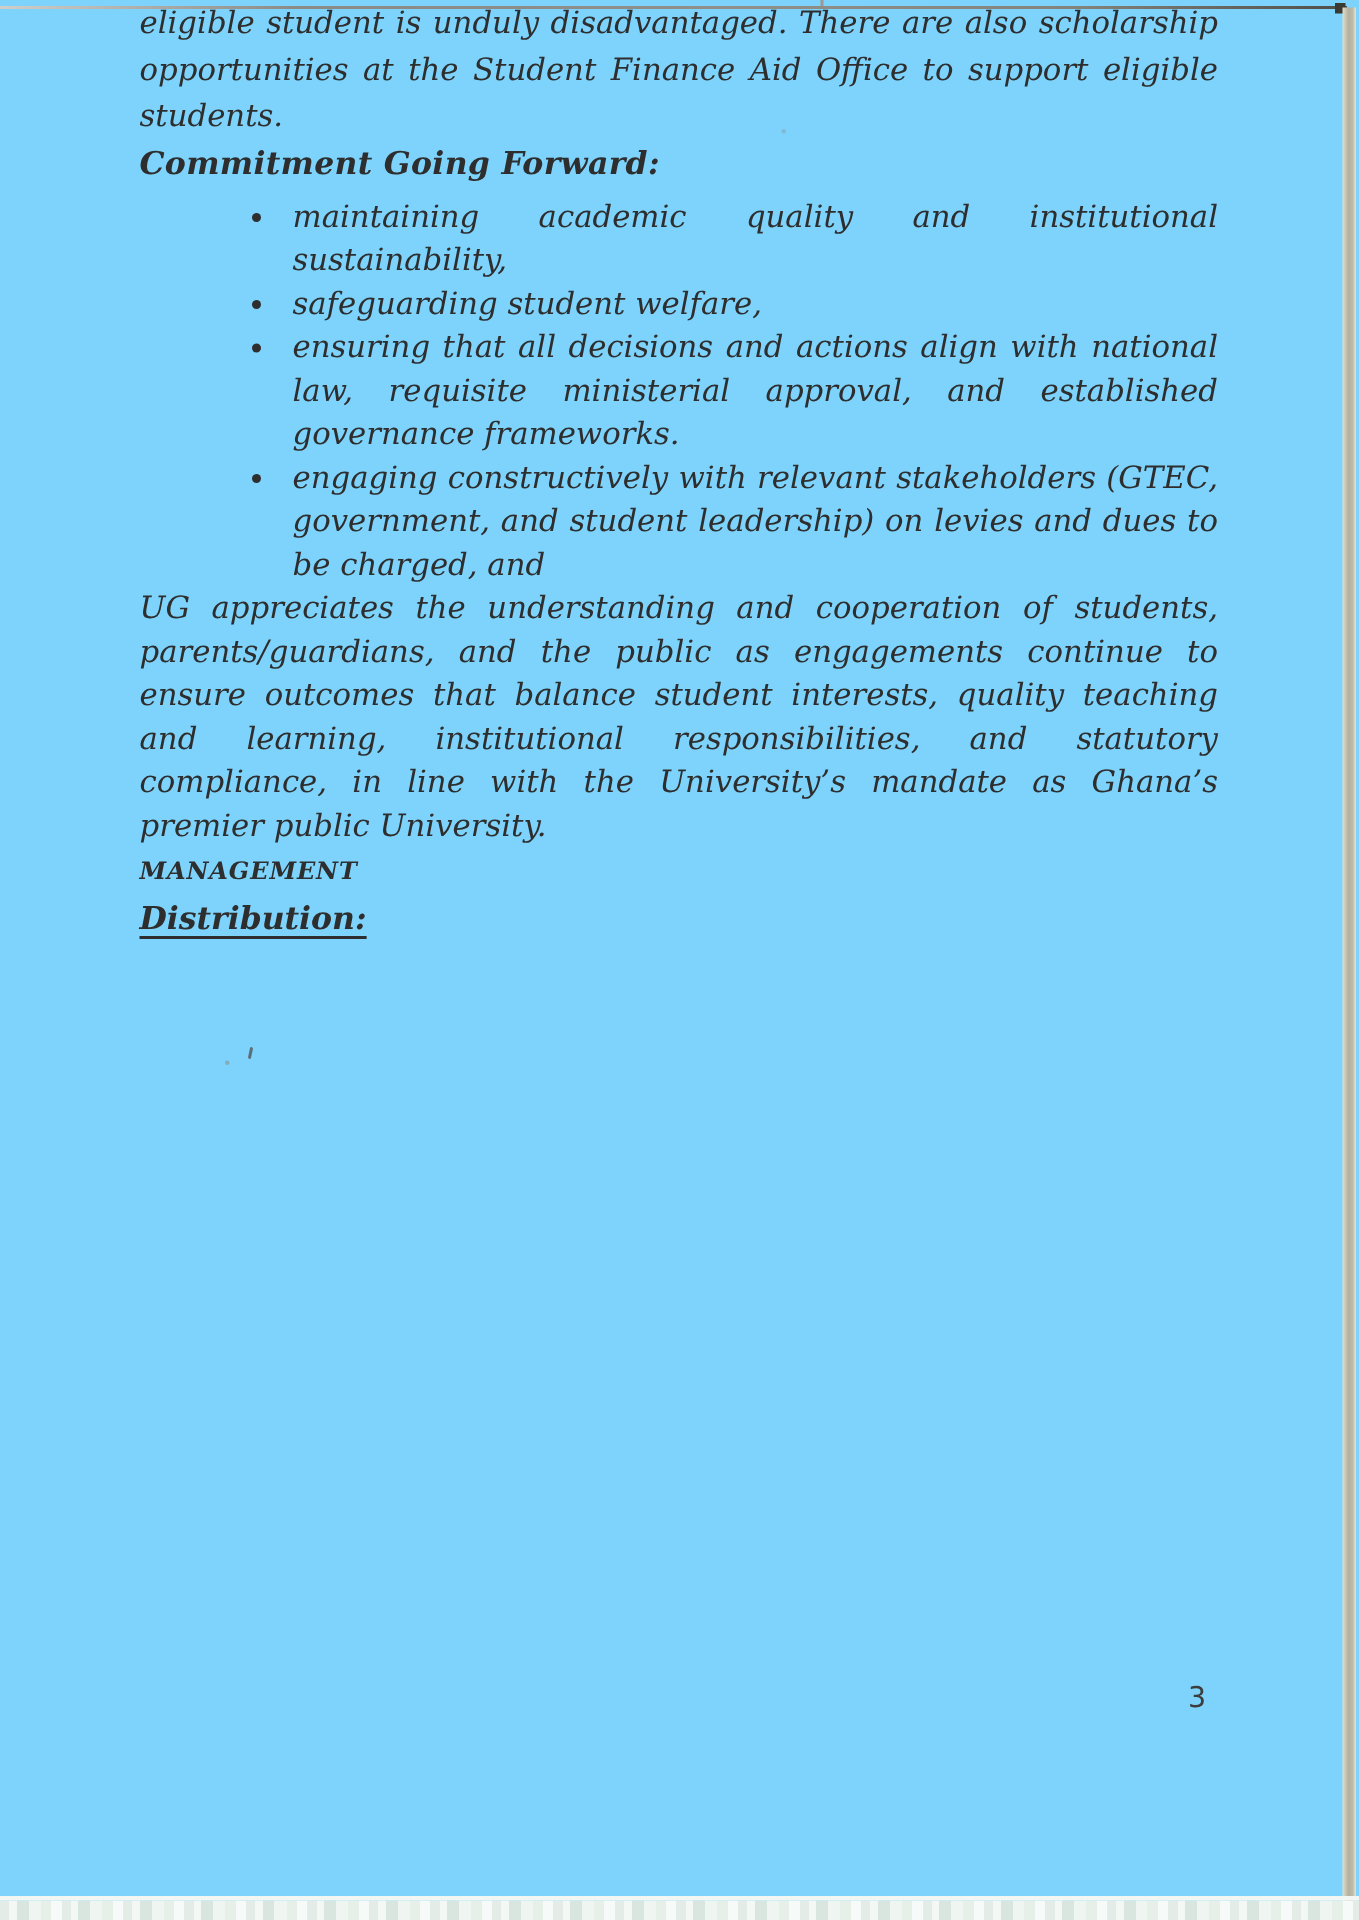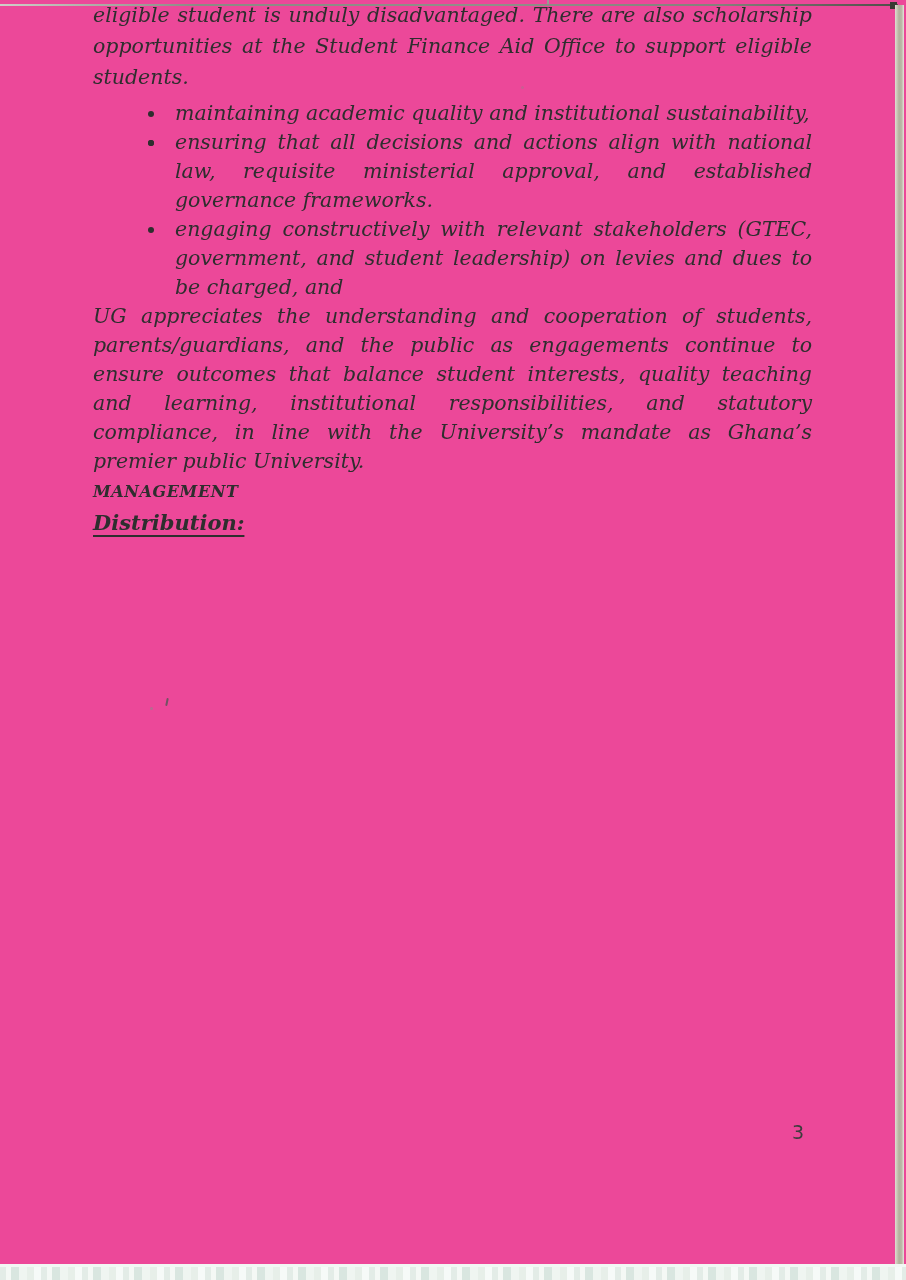--- a/index.html
+++ b/index.html
@@ -5,21 +5,21 @@
   html,body { margin:0; padding:0; }
   body {
     width:906px; height:1280px;
     background:#ffffff;
     font-family:"DejaVu Serif", serif;
     position:relative;
     overflow:hidden;
   }
   .page {
     position:absolute; inset:0;
-    background:#ec4899;
+    background:#7dd3fc;
     overflow:hidden;
   }
   
   .scan-edge-top {
     position:absolute; top:4px; left:0; right:8px; height:2px;
     background:linear-gradient(90deg,#cfcec8,#8b8a84 22%,#918f89 55%,#83827b 80%,#4f4e48);
   }
   .scan-corner-dot {
     position:absolute; top:2px; left:890px; width:7px; height:7px;
     background:#3a3a33;
@@ -56,21 +56,21 @@
   .section-heading {
     margin-top:80px; font-weight:bold; font-size:21px; line-height:31px;
     letter-spacing:.2px;
   }
   .lead { margin-top:8px; }
   ul.commit-list {
     margin:6px 0 0 0; padding:0 0 0 82px;
     list-style:none;
   }
   ul.commit-list li {
-    position:relative; text-align:justify; line-height:29px;
+    position:relative; text-align:justify; line-height:29px;margin-left:20px;
   }
   .bullet-dot {
     position:absolute; left:-27px; top:12px;
     width:6px; height:6px; border-radius:50%; background:#2e2e2e;
   }
   .closing { margin-top:18px; text-align:justify; line-height:29px; }
   .management { margin-top:62px; font-weight:bold; font-size:16px; letter-spacing:.6px; }
   .distribution {
     margin-top:72px; font-weight:bold; font-size:21px;
     text-decoration:underline; text-decoration-thickness:2px; text-underline-offset:5px;
@@ -93,29 +93,31 @@
   <div class="scan-edge-right"></div>
   <div class="scan-noise-bottom"></div>
   <div class="speck speck-a"></div>
   <div class="speck speck-b"></div>
   <div class="speck speck-c"></div>
 
   <div class="content">
 
     <p class="intro">eligible student is unduly disadvantaged. There are also scholarship opportunities at the Student Finance Aid Office to support eligible students.</p>
 
+    <p class="section-heading">Commitment Going Forward:</p>
 
 
     <ul class="commit-list">
       <li>
         <span class="bullet-dot"></span>
         <span>maintaining academic quality and institutional sustainability,</span>
       </li>
       <li>
         <span class="bullet-dot"></span>
+        <span>safeguarding student welfare,</span>
       </li>
       <li>
         <span class="bullet-dot"></span>
         <span>ensuring that all decisions and actions align with national law, requisite ministerial approval, and established governance frameworks.</span>
       </li>
       <li>
         <span class="bullet-dot"></span>
         <span>engaging constructively with relevant stakeholders (GTEC, government, and student leadership) on levies and dues to be charged, and</span>
       </li>
     </ul>

